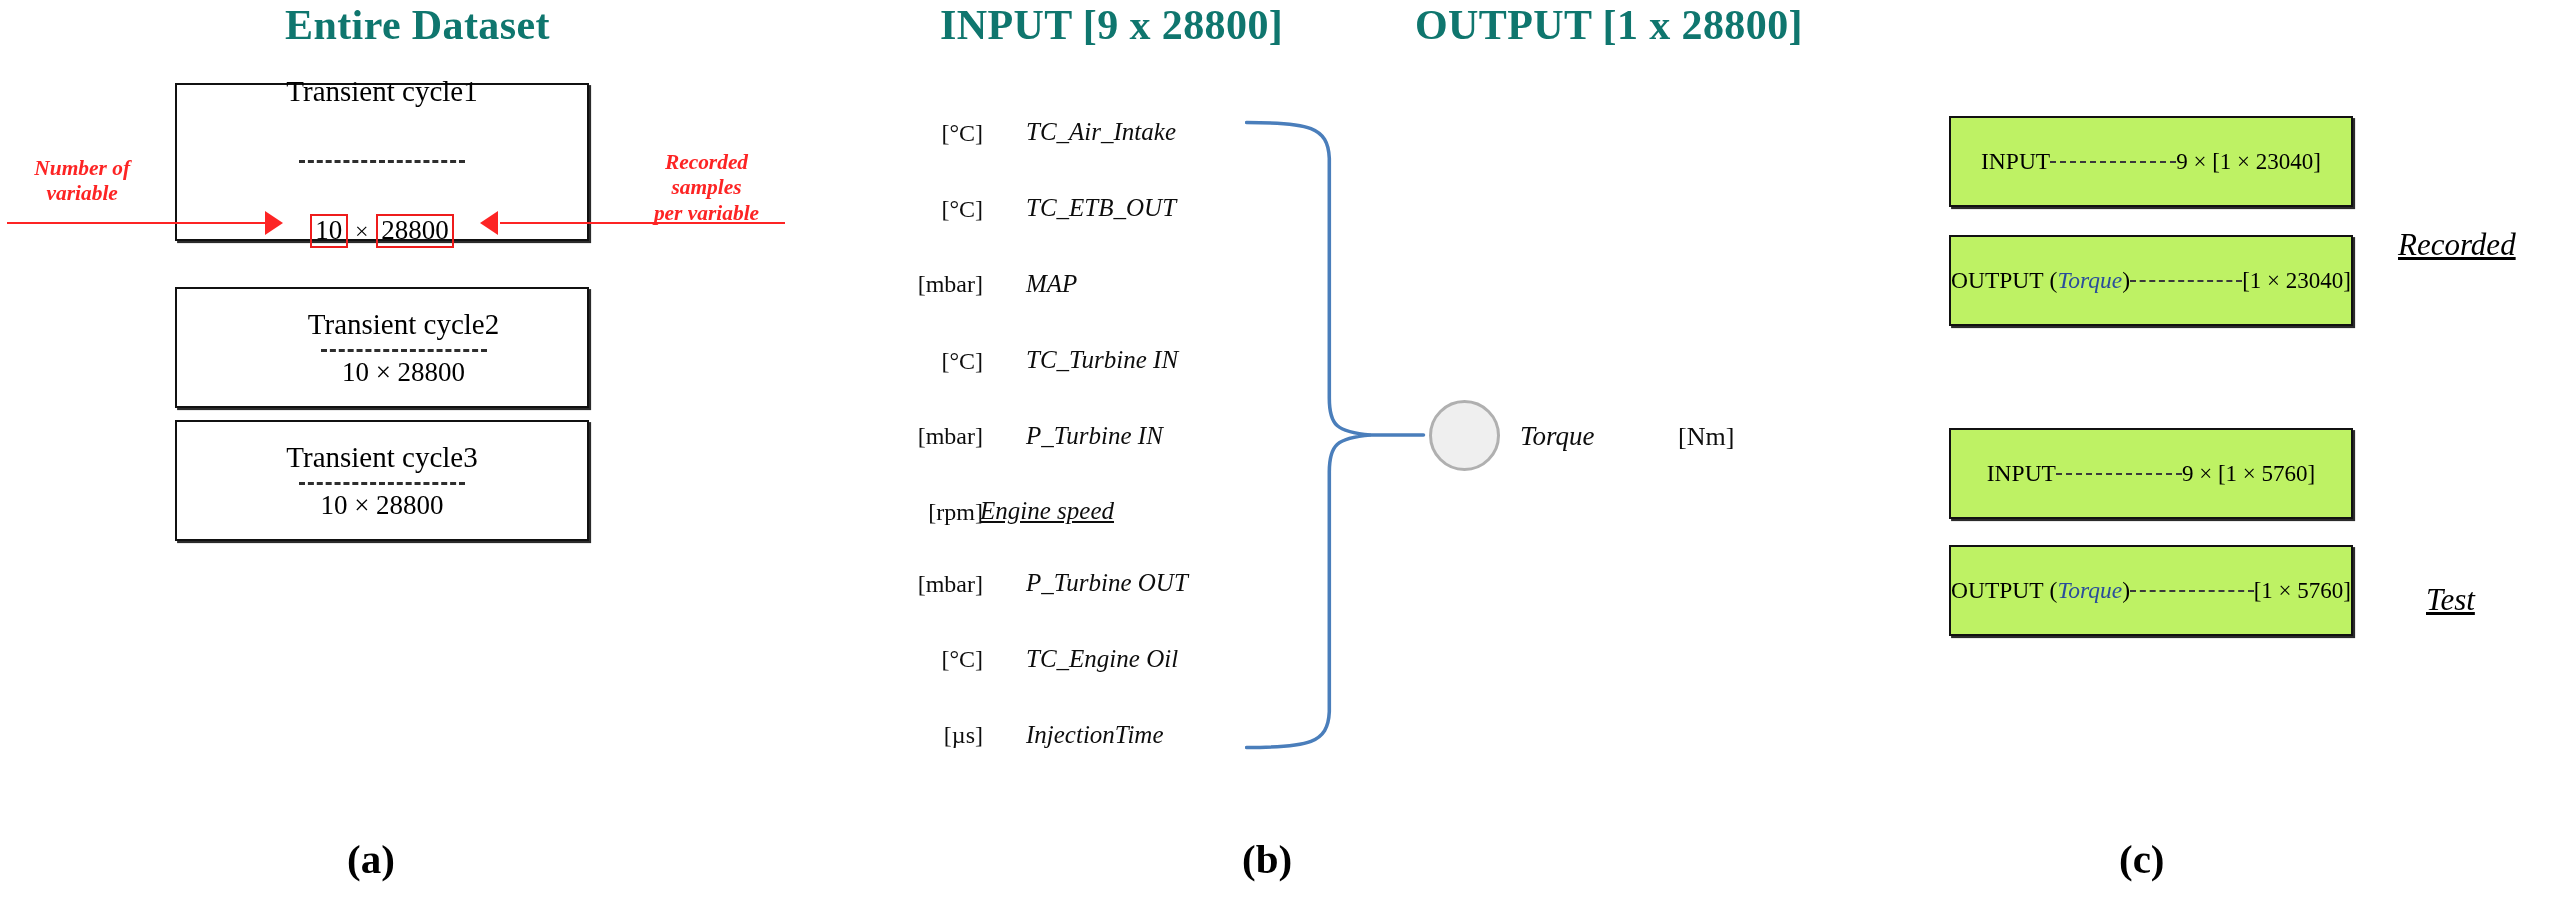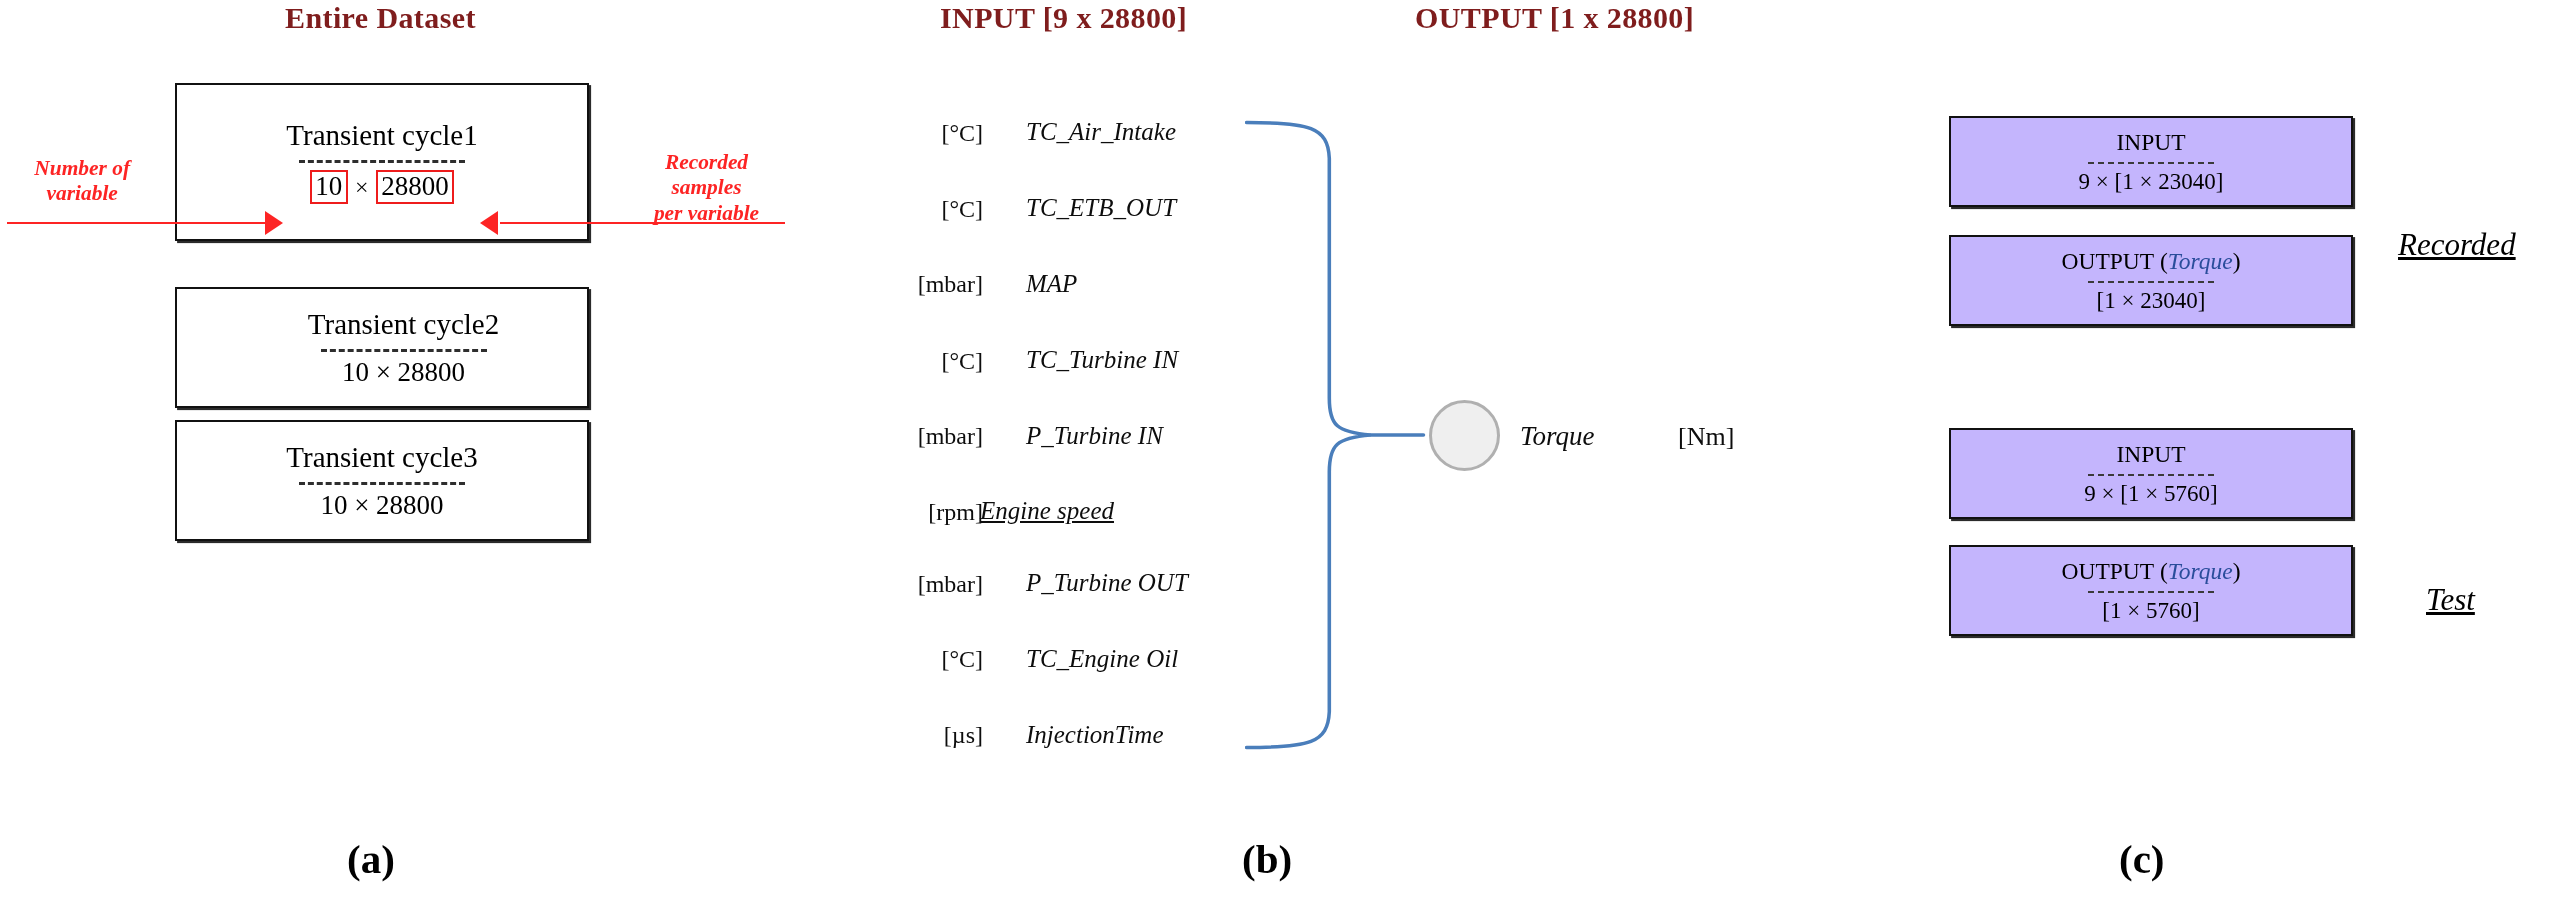--- a/index.html
+++ b/index.html
@@ -14,23 +14,23 @@
     position: relative;
     width: 2576px;
     height: 924px;
     background: #ffffff;
     overflow: hidden;
   }
   .abs { position: absolute; }
 
   
   .blue-title {
-    color: #7f1d1d;
+    color: #0f766e;
     font-weight: bold;
-    font-size: 30px;
+    font-size: 42px;
     letter-spacing: 0.4px;
     white-space: nowrap;
     font-family: "Liberation Serif", "DejaVu Serif", serif;
   }
   .panel-letter {
     font-size: 41px;
     font-weight: bold;
     font-family: "Liberation Serif", "DejaVu Serif", serif;
     color: #000;
     white-space: nowrap;
@@ -135,25 +135,25 @@
   }
   .nm-label {
     font-size: 26px;
     white-space: nowrap;
     color: #0d0d0d;
   }
 
   
   .set-box {
     border: 2.9px solid #111111;
-    background: #c4b5fd;
+    background: #bef264;
     box-sizing: border-box;
     box-shadow: 2.1px 2.1px 0 0 #2b2b2b;
     display: flex;
-    flex-direction: column;
+    flex-direction: row;
     align-items: center;
     justify-content: center;
   }
   .set-title {
     font-size: 23.5px;
     white-space: nowrap;
     color: #000;
     line-height: 1.05;
   }
   .set-title .torque-word {
@@ -181,21 +181,21 @@
     font-family: "Liberation Serif", "DejaVu Serif", serif;
   }
 </style>
 </head>
 <body>
 
 <div id="canvas">
 
   <div class="abs blue-title" style="left:285px; top:1.4px;">Entire Dataset</div>
 
-  <div class="abs cycle-box" style="left:175px; top:83px; width:414px; height:158px;">
+  <div class="abs cycle-box" style="left:175px; top:83px; width:414px; height:158px;gap:44px;">
     <div class="cycle-title">Transient cycle1</div>
     <div class="dash-rule"></div>
     <div class="dims-row">
       <span class="cycle-dims hilite">10</span>
       <span class="cycle-dims times">×</span>
       <span class="cycle-dims hilite">28800</span>
     </div>
   </div>
 
   <div class="abs cycle-box" style="left:175px; top:287px; width:414px; height:121px;padding-left:43px;">

